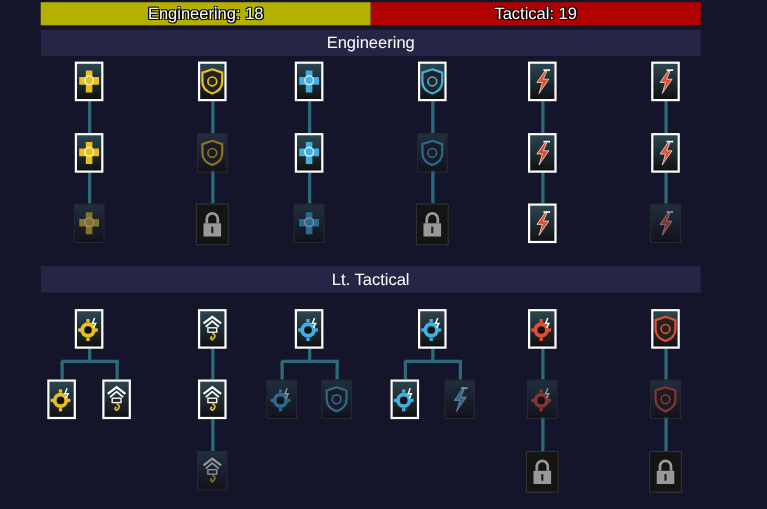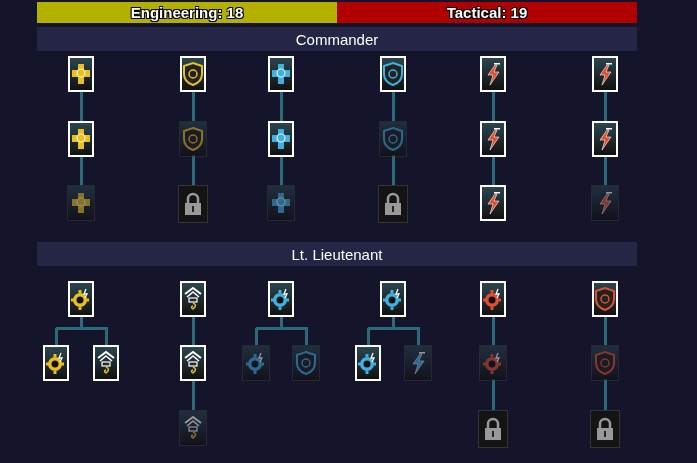--- a/index.html
+++ b/index.html
@@ -5,21 +5,20 @@
   html, body { margin: 0; padding: 0; }
   body {
     width: 697px; height: 463px; overflow: hidden;
     background: #14142a;
     font-family: "Liberation Sans", sans-serif;
     position: relative;
   }
   .header {
     position: absolute; left: 37px; top: 2px; width: 600px; height: 21px;
     display: flex;
-    font-weight: bold;
   }
   .header .seg {
     flex: 1; display: flex; align-items: center; justify-content: center;
     color: #fff; font-size: 15px;
     text-shadow: -1px -1px 0 #000, 1px -1px 0 #000, -1px 1px 0 #000, 1px 1px 0 #000;
   }
   .rank-bar {
     position: absolute; left: 37px; width: 600px; height: 24px;
     background: #252645; color: #fff; font-size: 15px;
     display: flex; align-items: center; justify-content: center;
@@ -40,22 +39,22 @@
   .skill svg { width: 22px; height: 26px; display: block; }
 </style>
 </head>
 <body>
 
 <div class="header">
   <div class="seg" style="background:#b4b000">Engineering: 18</div>
   <div class="seg" style="background:#b00000">Tactical: 19</div>
 </div>
 
-<div class="rank-bar" style="top:27px">Commander</div>
-<div class="rank-bar" style="top:242px">Lt. Lieutenant</div>
+<div class="rank-bar" style="top:27px">Engineering</div>
+<div class="rank-bar" style="top:242px">Lt. Tactical</div>
 
 <div id="tree">
     <div class="line" style="left: 80px; top: 90px; width: 3px; height: 31px;"></div>
     <div class="line" style="left: 80px; top: 155px; width: 3px; height: 30px;"></div>
     <div class="skill" style="left: 68px; top: 56px; height: 36px;">
       <span>
         <svg viewBox="0 0 22 26">
           <path d="M8 3h6v6h6v7h-6v7H8v-7H2V9h6z" fill="#e8c020"></path>
           <circle cx="11" cy="12" r="4" fill="none" stroke="#fff" stroke-width="1.2" opacity=".8"></circle>
         </svg>

